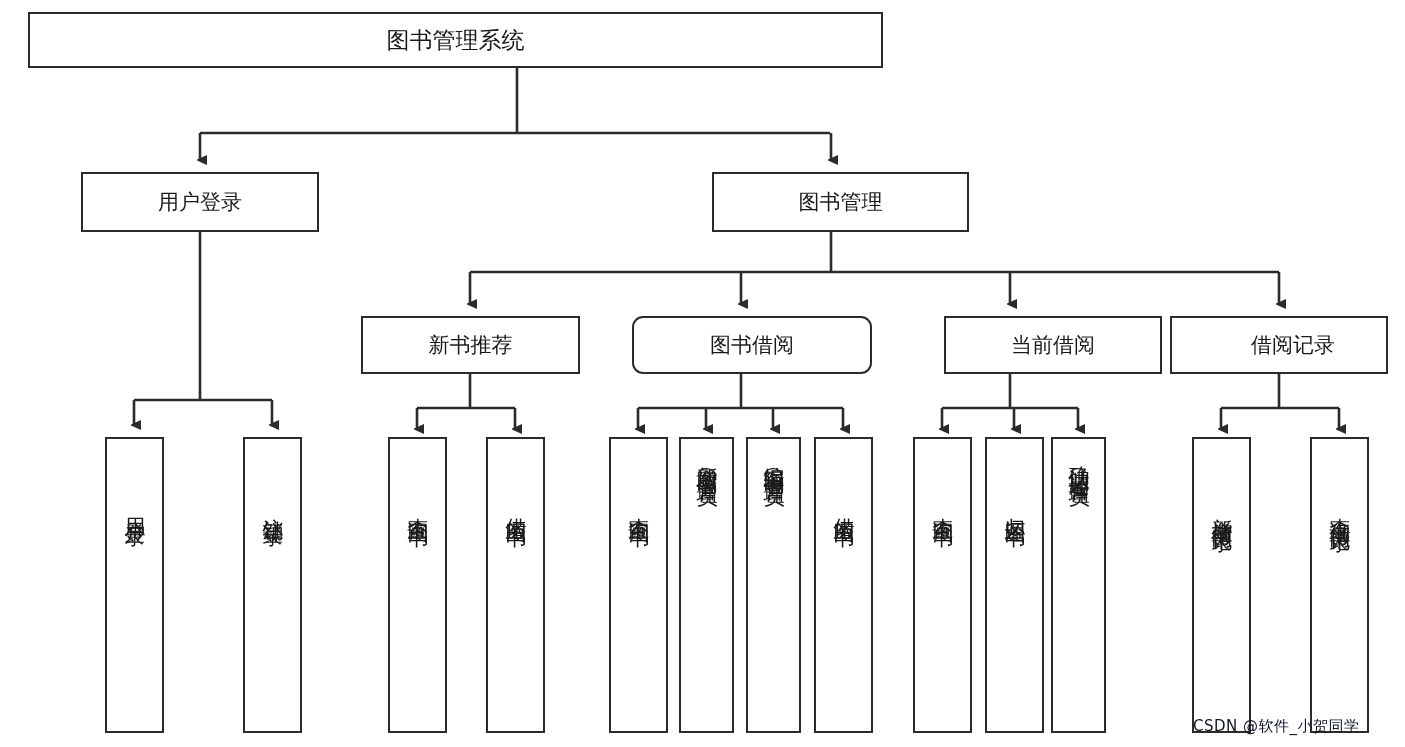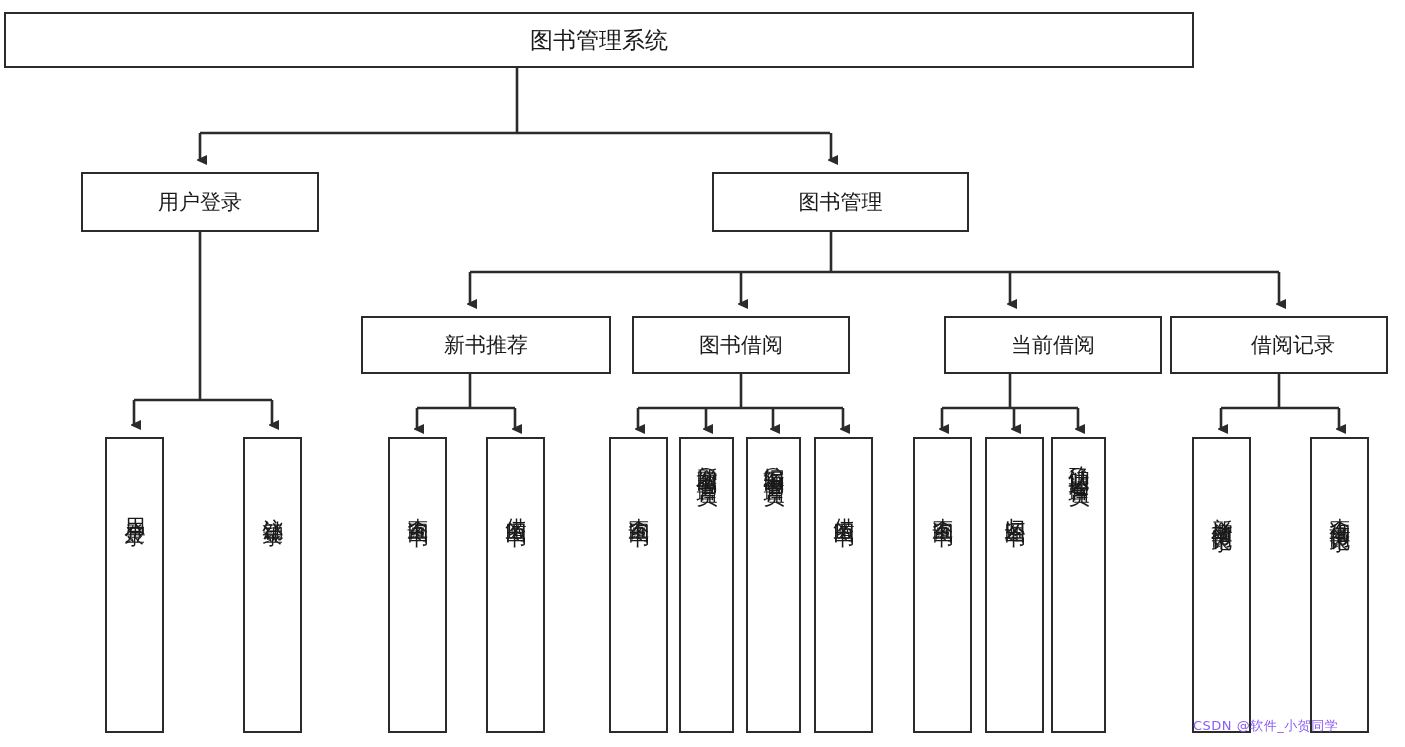--- a/index.html
+++ b/index.html
@@ -59,22 +59,22 @@
     color: #1a1a1a;
   }
   .leaf-mid .vtext {
     margin-top: 52px;
   }
   .leaf-tall .vtext {
     margin-top: 0px;
   }
   .watermark {
     position: absolute;
-    font-size: 13px;
-    color: #8b5cf6;
+    font-size: 15px;
+    color: #0f172a;
     white-space: nowrap;
     letter-spacing: 0.5px;
   }
 </style>
 </head>
 <body>
 
 <div id="canvas">
 
   <svg id="wires" viewBox="0 0 1405 747" xmlns="http://www.w3.org/2000/svg">
@@ -120,37 +120,37 @@
       <path d="M1014,408 L1014,429" marker-end="url(#arrow)"></path>
       <path d="M1078,408 L1078,429" marker-end="url(#arrow)"></path>
 
       <path d="M1279,374 L1279,408"></path>
       <path d="M1221,408 L1339,408"></path>
       <path d="M1221,408 L1221,429" marker-end="url(#arrow)"></path>
       <path d="M1339,408 L1339,429" marker-end="url(#arrow)"></path>
     </g>
   </svg>
 
-  <div class="node root" id="root-node" style="left: 4px; top: 12px; width: 1190px; height: 56px;">
+  <div class="node root" id="root-node" style="left: 28px; top: 12px; width: 855px; height: 56px;">
     <span>图书管理系统</span>
   </div>
 
   <div id="level2-container">
       <div class="node lvl2" style="left: 81px; top: 172px; width: 238px; height: 60px;">
         <span>用户登录</span>
       </div>
       <div class="node lvl2" style="left: 712px; top: 172px; width: 257px; height: 60px; align-items: center;">
         <span>图书管理</span>
       </div>
     </div>
   <div id="level3-container">
-      <div class="node lvl3" style="left: 361px; top: 316px; width: 250px; height: 58px;">
+      <div class="node lvl3" style="left: 361px; top: 316px; width: 219px; height: 58px;">
         <span>新书推荐</span>
       </div>
-      <div class="node lvl3" style="left: 632px; top: 316px; width: 218px; height: 58px;">
+      <div class="node lvl3" style="left: 632px; top: 316px; width: 240px; height: 58px; border-radius: 11px;">
         <span>图书借阅</span>
       </div>
       <div class="node lvl3" style="left: 901px; top: 316px; width: 218px; height: 58px; margin-left: 43px;">
         <span>当前借阅</span>
       </div>
       <div class="node lvl3" style="left: 1170px; top: 316px; width: 218px; height: 58px; padding-left: 28px;">
         <span>借阅记录</span>
       </div>
     </div>
   <div id="leaves-container">

